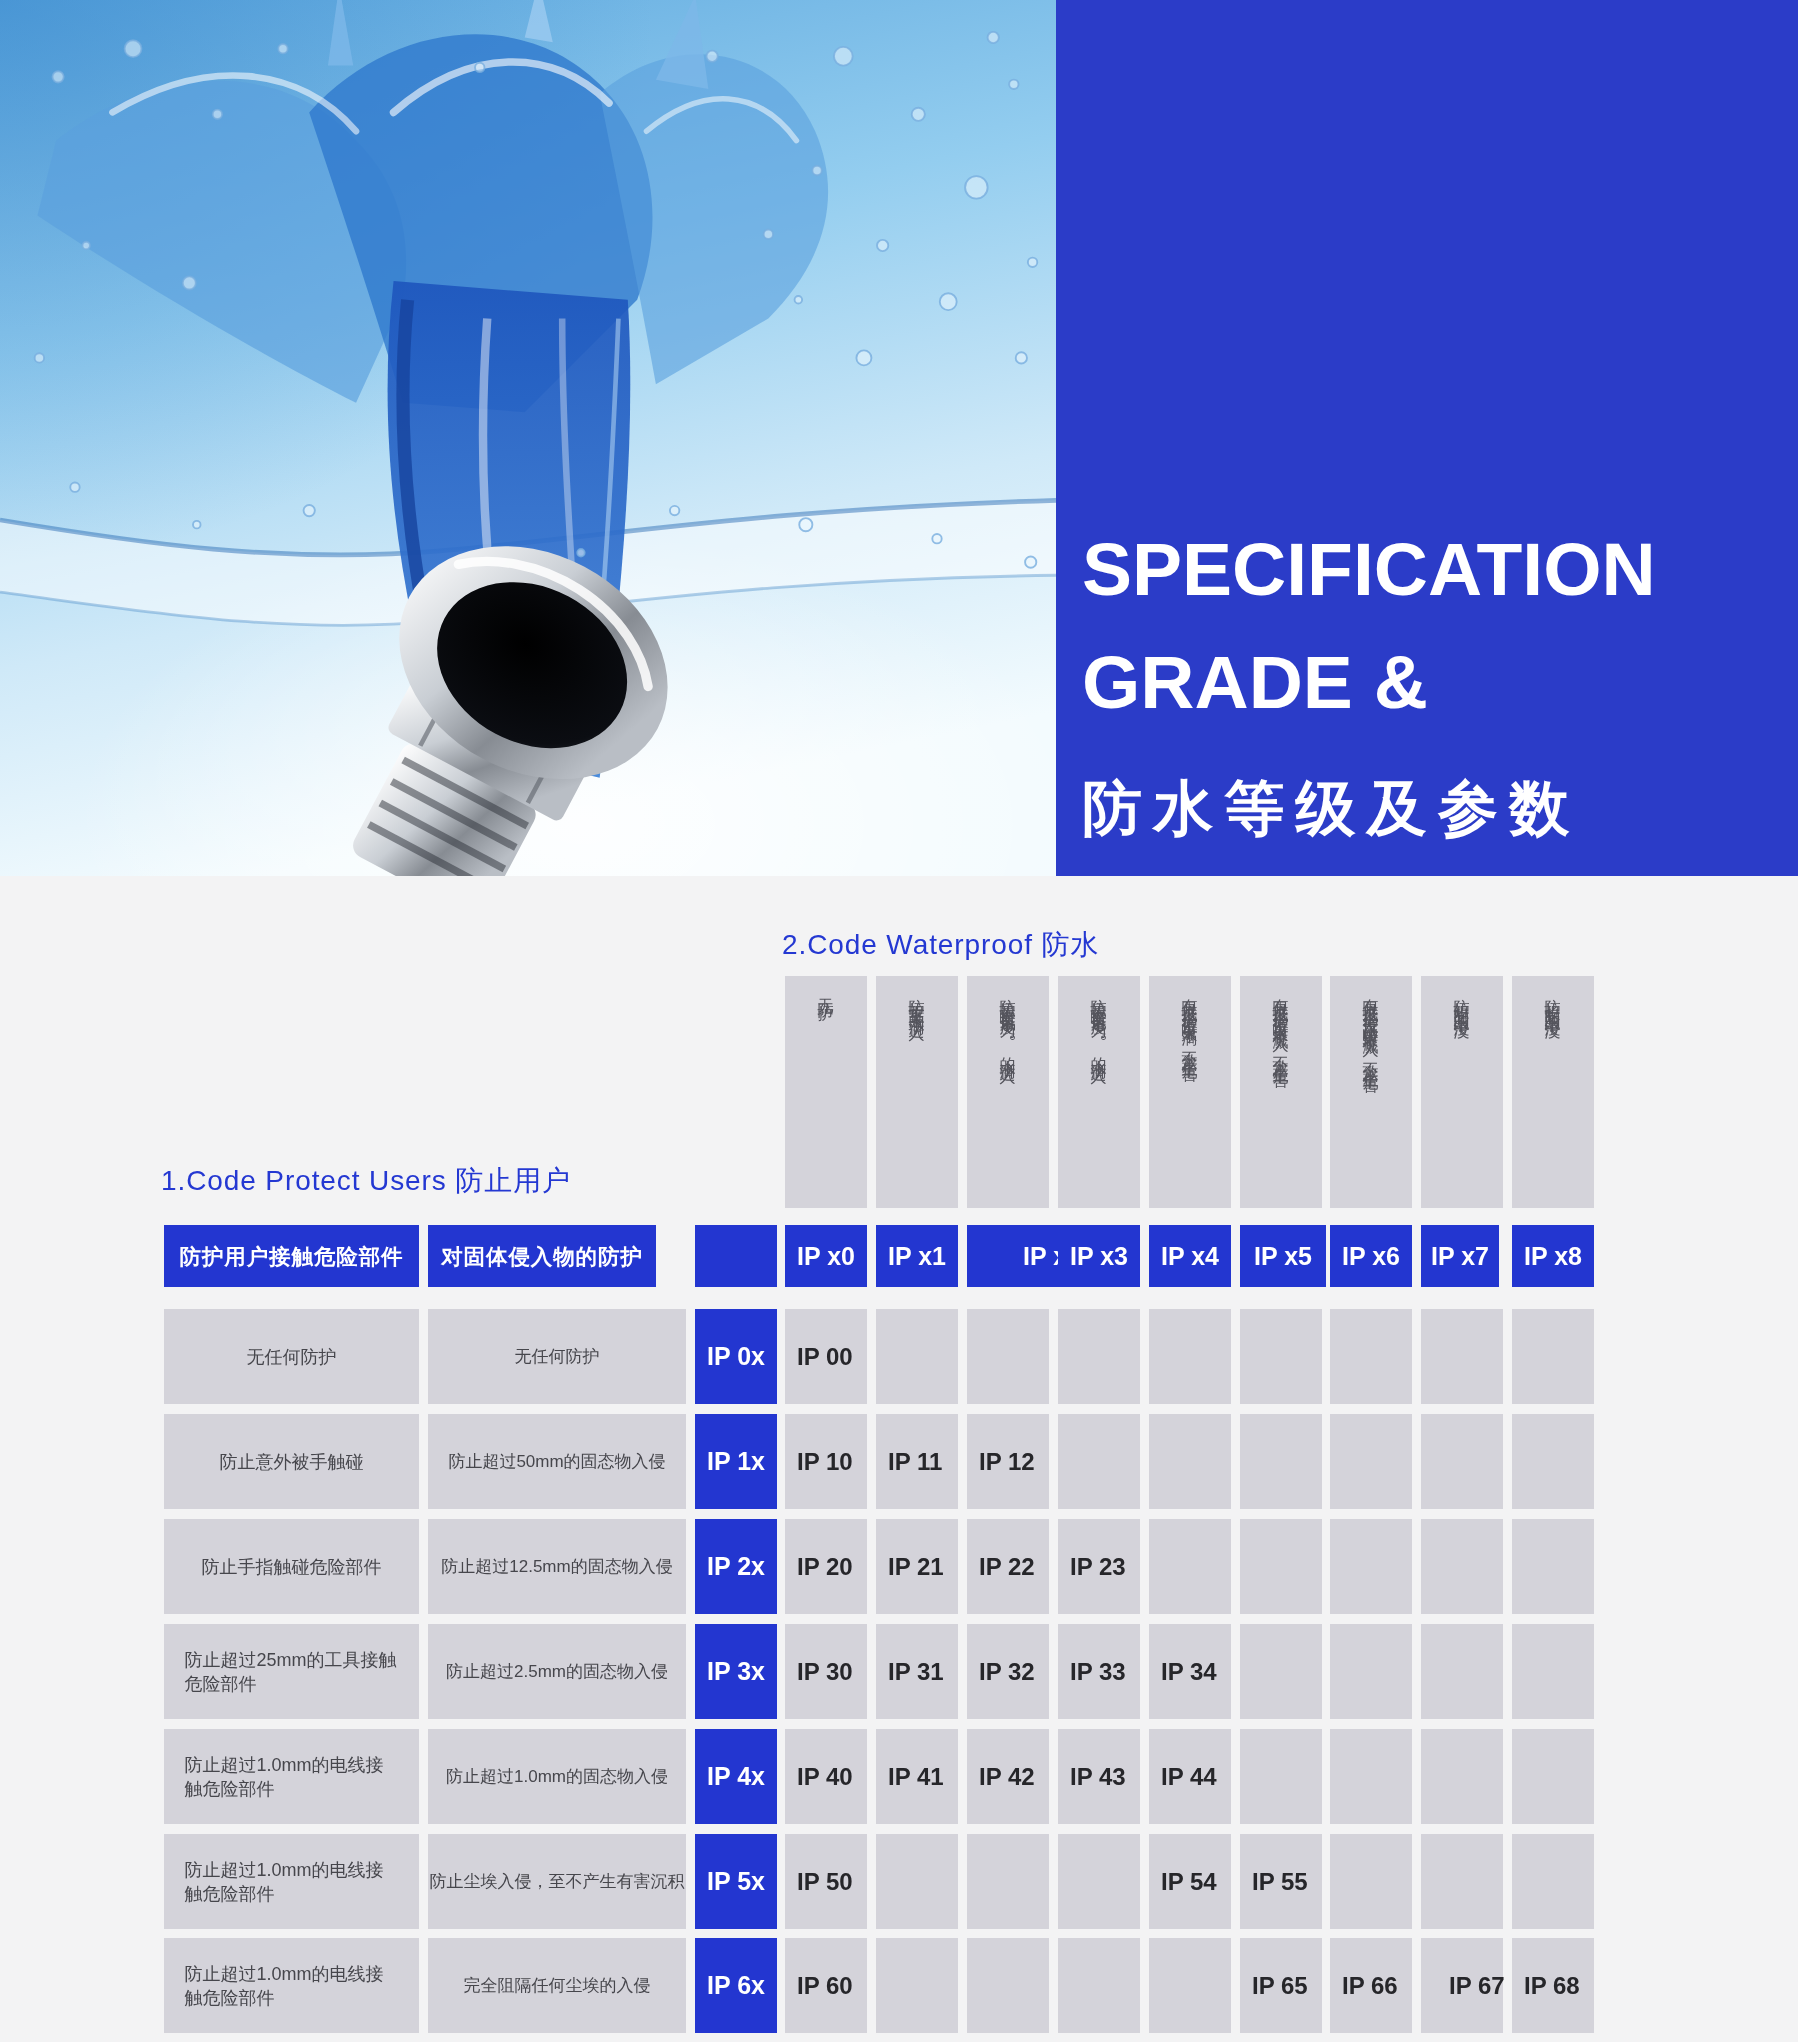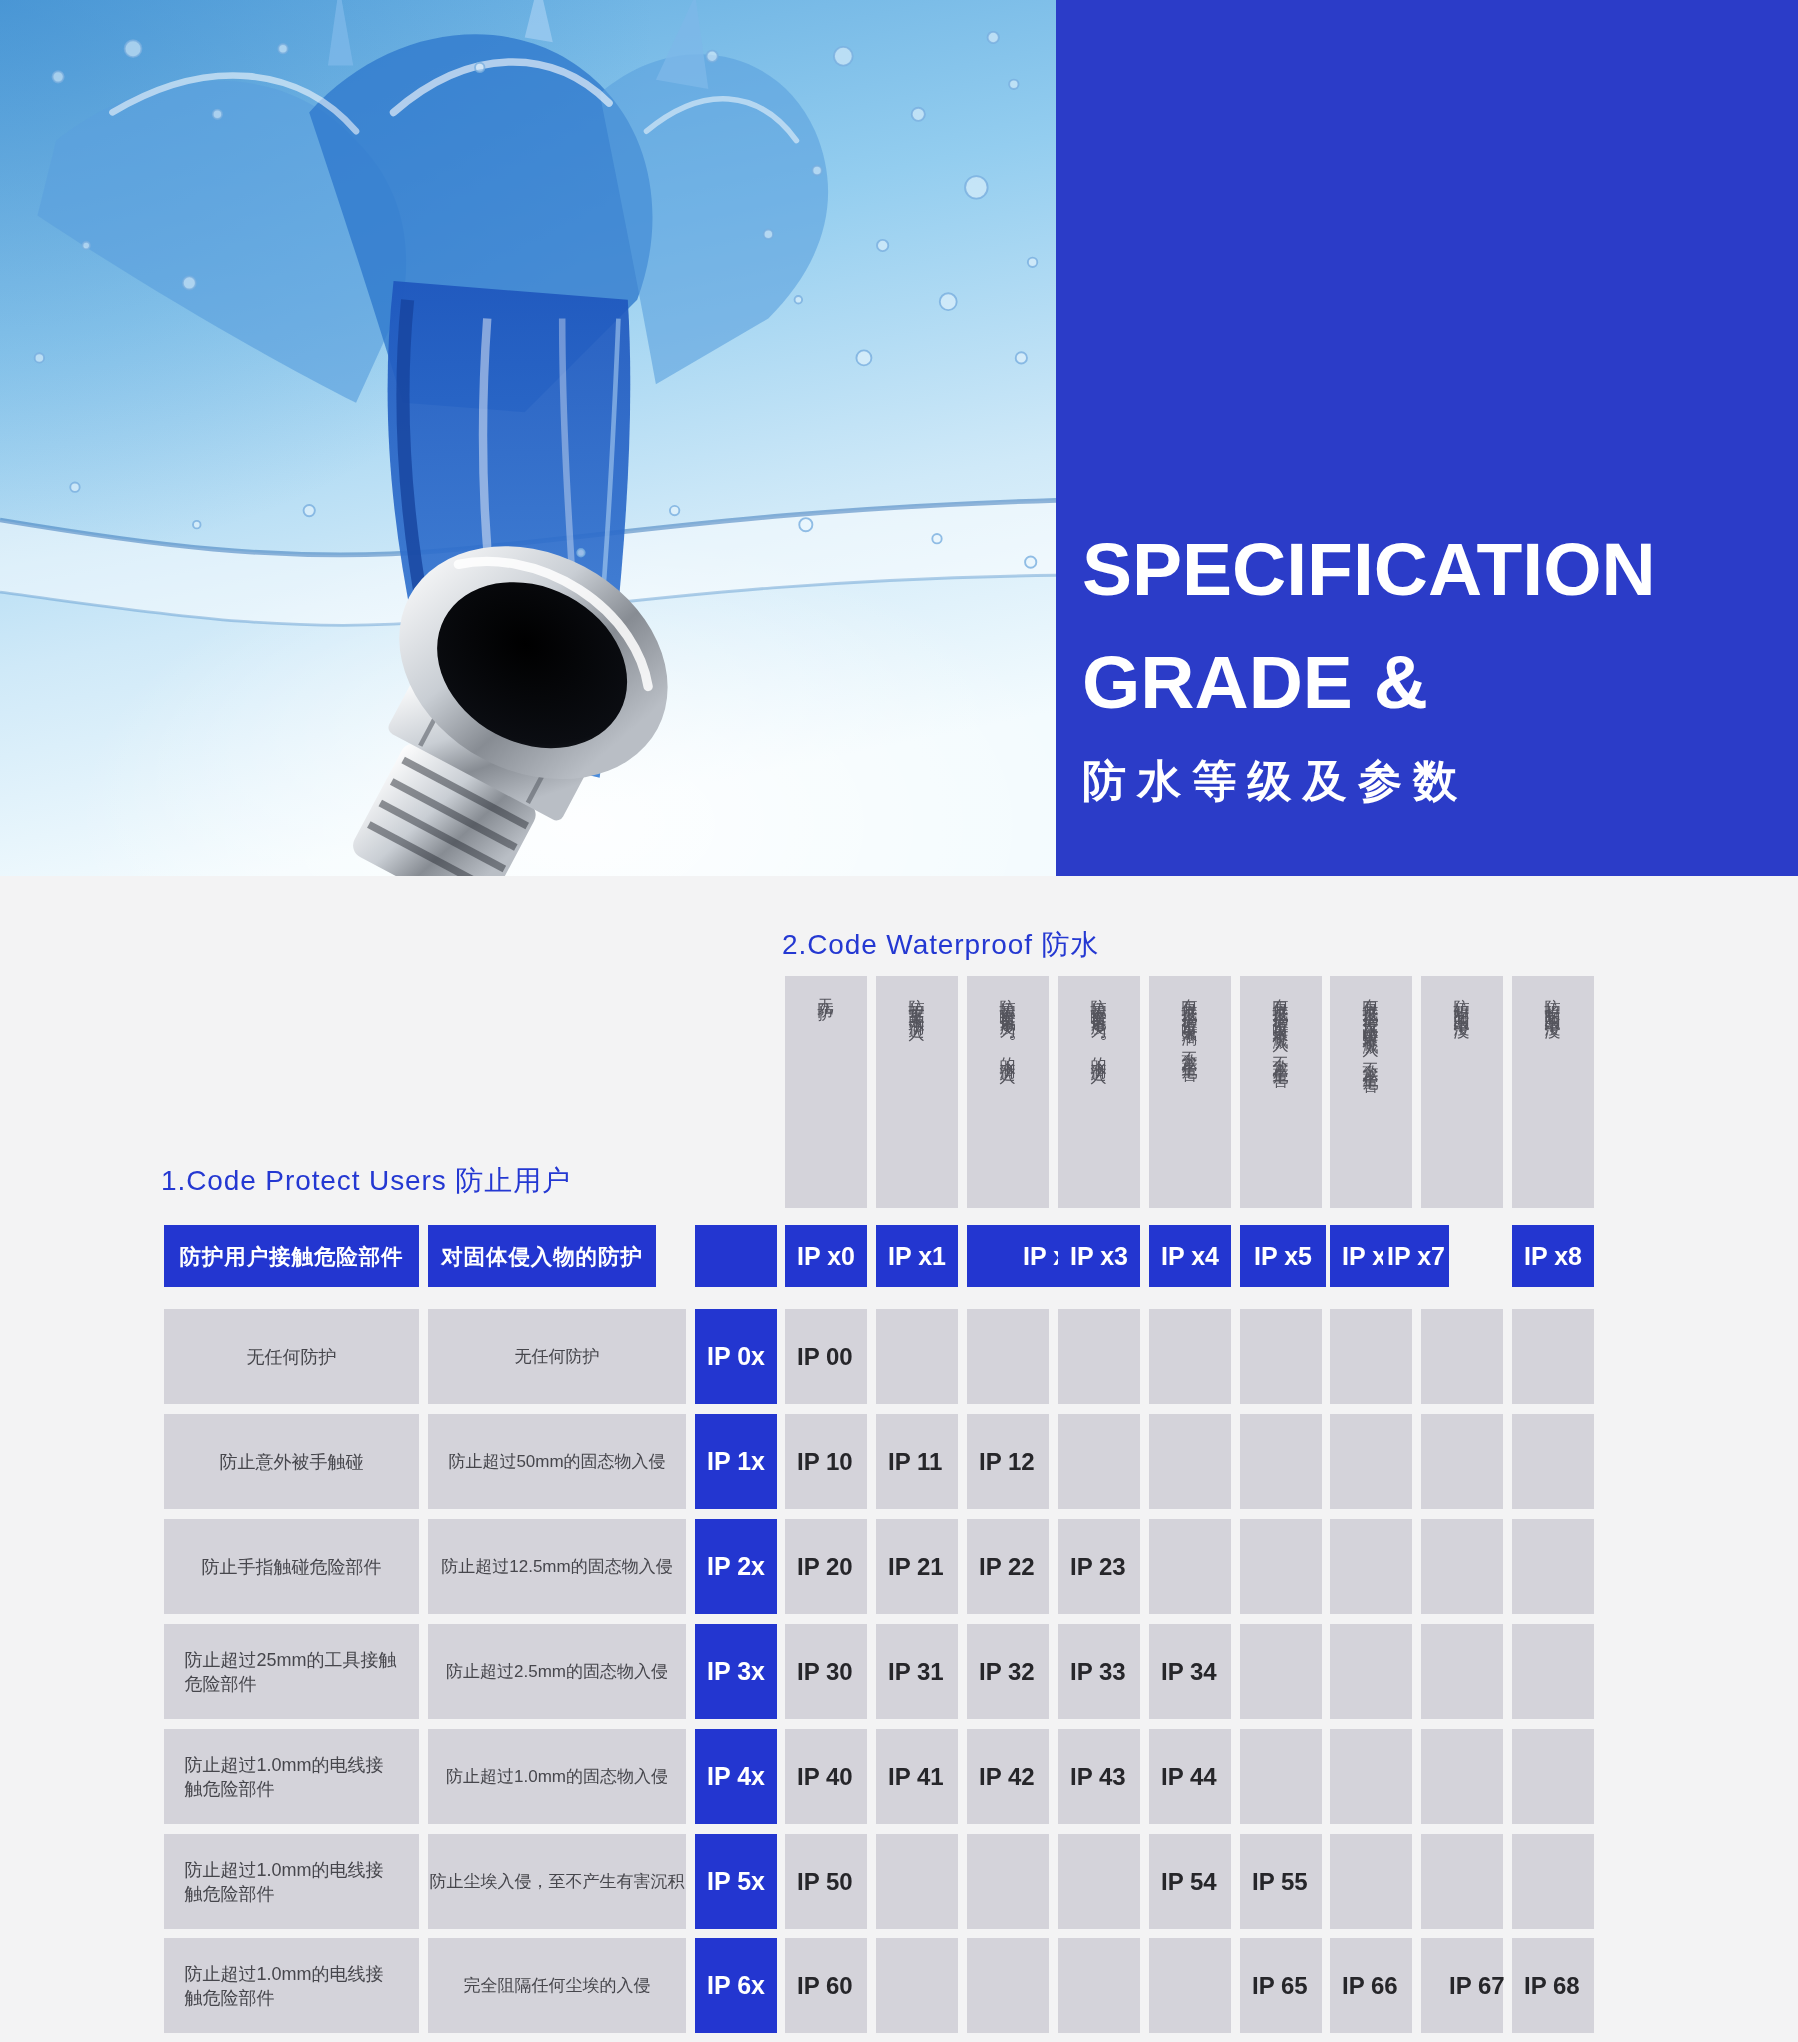--- a/index.html
+++ b/index.html
@@ -5,21 +5,21 @@
   html,body{margin:0;padding:0;background:#e8e8ea;}
   #page{position:relative;width:1799px;height:2042px;background:var(--page-bg,#f3f3f4);
         overflow:hidden;font-family:"Liberation Sans", sans-serif;}
   
   .hero-photo{position:absolute;left:0;top:0;width:1056px;height:876px;overflow:hidden;}
   .hero-photo svg{display:block;width:1056px;height:876px;}
   .hero-block{position:absolute;left:1056px;top:0;width:743px;height:876px;
               background:var(--hero-blue,#2b3cc8);}
   .titles{position:absolute;left:26px;top:513px;color:#fff;}
   .t1{font-size:75px;font-weight:700;line-height:113px;letter-spacing:0;white-space:nowrap;}
-  .t2{font-size:44px;font-weight:700;margin-top:13px;letter-spacing:11.2px;white-space:nowrap;}
+  .t2{font-size:60px;font-weight:700;margin-top:30px;letter-spacing:11.2px;white-space:nowrap;}
   
   .sec-label{position:absolute;color:var(--accent,#2438d2);font-size:28px;font-weight:500;
              letter-spacing:0.9px;white-space:nowrap;}
   #wp-label{left:782px;top:926px;}
   #pu-label{left:161px;top:1162px;}
   
   .vcell{position:absolute;top:976px;width:82px;height:232px;background:var(--cell-gray,#d4d3da);
          display:flex;align-items:center;justify-content:center;}
   .vtext{writing-mode:vertical-rl;height:212px;font-size:16px;line-height:19px;
          letter-spacing:2.8px;color:#54545c;}
@@ -210,21 +210,21 @@
     <div class="hcell" style="left:164px;width:255px;">防护用户接触危险部件</div>
     <div class="hcell" style="left:428px;width:228px;">对固体侵入物的防护</div>
     <div class="hcell" style="left:695px;width:82px;"></div>
   <div class="hcell code" style="left: 785px; width: 82px;">IP x0</div>
       <div class="hcell code" style="left: 876px; width: 82px;">IP x1</div>
       <div class="hcell code" style="left: 967px; width: 82px; padding-left: 44px;">IP x2</div>
       <div class="hcell code" style="left: 1058px; width: 82px;">IP x3</div>
       <div class="hcell code" style="left: 1149px; width: 82px;">IP x4</div>
       <div class="hcell code" style="left: 1240px; width: 86px;">IP x5</div>
       <div class="hcell code" style="left: 1330px; width: 82px;">IP x6</div>
-      <div class="hcell code" style="left: 1383px; width: 66px;">IP x7</div>
+      <div class="hcell code" style="left: 1421px; width: 78px;">IP x7</div>
       <div class="hcell code" style="left: 1512px; width: 82px;">IP x8</div>
     </div>
 
   <div id="rows">
       <div class="trow" style="top: 1309px;">
         <div class="gcell colA">无任何防护</div>
         <div class="gcell colB">无任何防护</div>
         <div class="colC">IP 0x</div>
         <div class="gcell mcell" style="left: 785px;">IP 00</div>
         <div class="gcell mcell" style="left: 876px;"></div>

